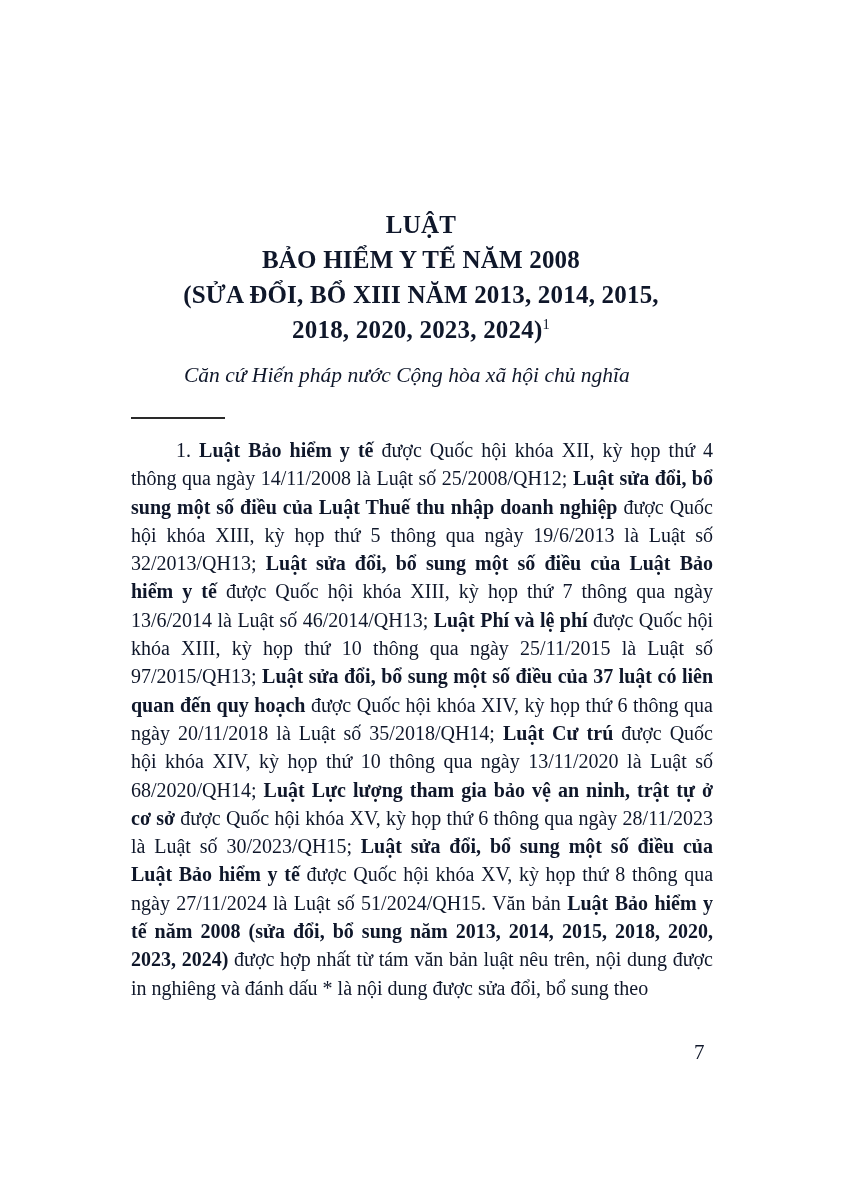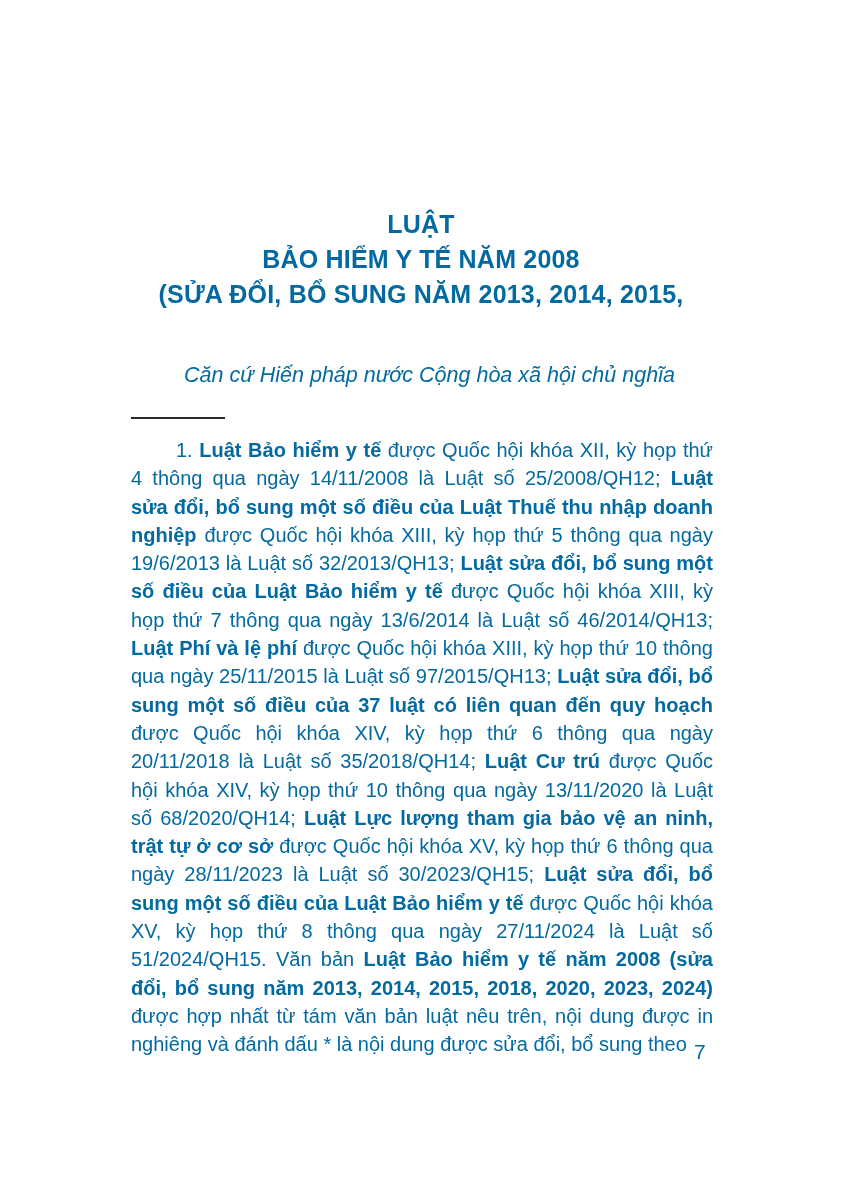--- a/index.html
+++ b/index.html
@@ -5,22 +5,22 @@
   html, body {
     margin: 0;
     padding: 0;
     background: #ffffff;
   }
   .page {
     position: relative;
     width: 842px;
     height: 1190px;
     background: #ffffff;
-    color: #0369a1;
-    font-family: Liberation Sans, sans-serif;
+    color: #0f172a;
+    font-family: Liberation Serif, serif;
     overflow: hidden;
   }
   .title-block {
     position: absolute;
     top: 207px;
     left: 0;
     right: 0;
     text-align: center;
     font-weight: bold;
     font-size: 25px;
@@ -72,21 +72,22 @@
   }
 </style>
 </head>
 <body>
 
 <div class="page">
 
   <div class="title-block">
     <div class="title-line">LUẬT</div>
     <div class="title-line">BẢO HIỂM Y TẾ NĂM 2008</div>
-    <div class="title-line">(SỬA ĐỔI, BỔ SUNG NĂM 2013, 2014, 2015,</div>
+    <div class="title-line">(SỬA ĐỔI, BỔ XIII NĂM 2013, 2014, 2015,</div>
+    <div class="title-line"><span>2018, 2020, 2023, 2024)</span><sup>1</sup></div>
   </div>
 
   <div class="preamble">Căn cứ Hiến pháp nước Cộng hòa xã hội chủ nghĩa</div>
 
   <div class="footnote-rule"></div>
 
   <div class="footnote"><span>1. </span><span class="b">Luật Bảo hiểm y tế</span><span> được Quốc hội khóa XII, kỳ họp thứ 4 thông qua ngày 14/11/2008 là Luật số 25/2008/QH12; </span><span class="b">Luật sửa đổi, bổ sung một số điều của Luật Thuế thu nhập doanh nghiệp</span><span> được Quốc hội khóa XIII, kỳ họp thứ 5 thông qua ngày 19/6/2013 là Luật số 32/2013/QH13; </span><span class="b">Luật sửa đổi, bổ sung một số điều của Luật Bảo hiểm y tế</span><span> được Quốc hội khóa XIII, kỳ họp thứ 7 thông qua ngày 13/6/2014 là Luật số 46/2014/QH13; </span><span class="b">Luật Phí và lệ phí</span><span> được Quốc hội khóa XIII, kỳ họp thứ 10 thông qua ngày 25/11/2015 là Luật số 97/2015/QH13; </span><span class="b">Luật sửa đổi, bổ sung một số điều của 37 luật có liên quan đến quy hoạch</span><span> được Quốc hội khóa XIV, kỳ họp thứ 6 thông qua ngày 20/11/2018 là Luật số 35/2018/QH14; </span><span class="b">Luật Cư trú</span><span> được Quốc hội khóa XIV, kỳ họp thứ 10 thông qua ngày 13/11/2020 là Luật số 68/2020/QH14; </span><span class="b">Luật Lực lượng tham gia bảo vệ an ninh, trật tự ở cơ sở</span><span> được Quốc hội khóa XV, kỳ họp thứ 6 thông qua ngày 28/11/2023 là Luật số 30/2023/QH15; </span><span class="b">Luật sửa đổi, bổ sung một số điều của Luật Bảo hiểm y tế</span><span> được Quốc hội khóa XV, kỳ họp thứ 8 thông qua ngày 27/11/2024 là Luật số 51/2024/QH15. Văn bản </span><span class="b">Luật Bảo hiểm y tế năm 2008 (sửa đổi, bổ sung năm 2013, 2014, 2015, 2018, 2020, 2023, 2024)</span><span> được hợp nhất từ tám văn bản luật nêu trên, nội dung được in nghiêng và đánh dấu * là nội dung được sửa đổi, bổ sung theo</span></div>
 
   <div class="page-number">7</div>
 

